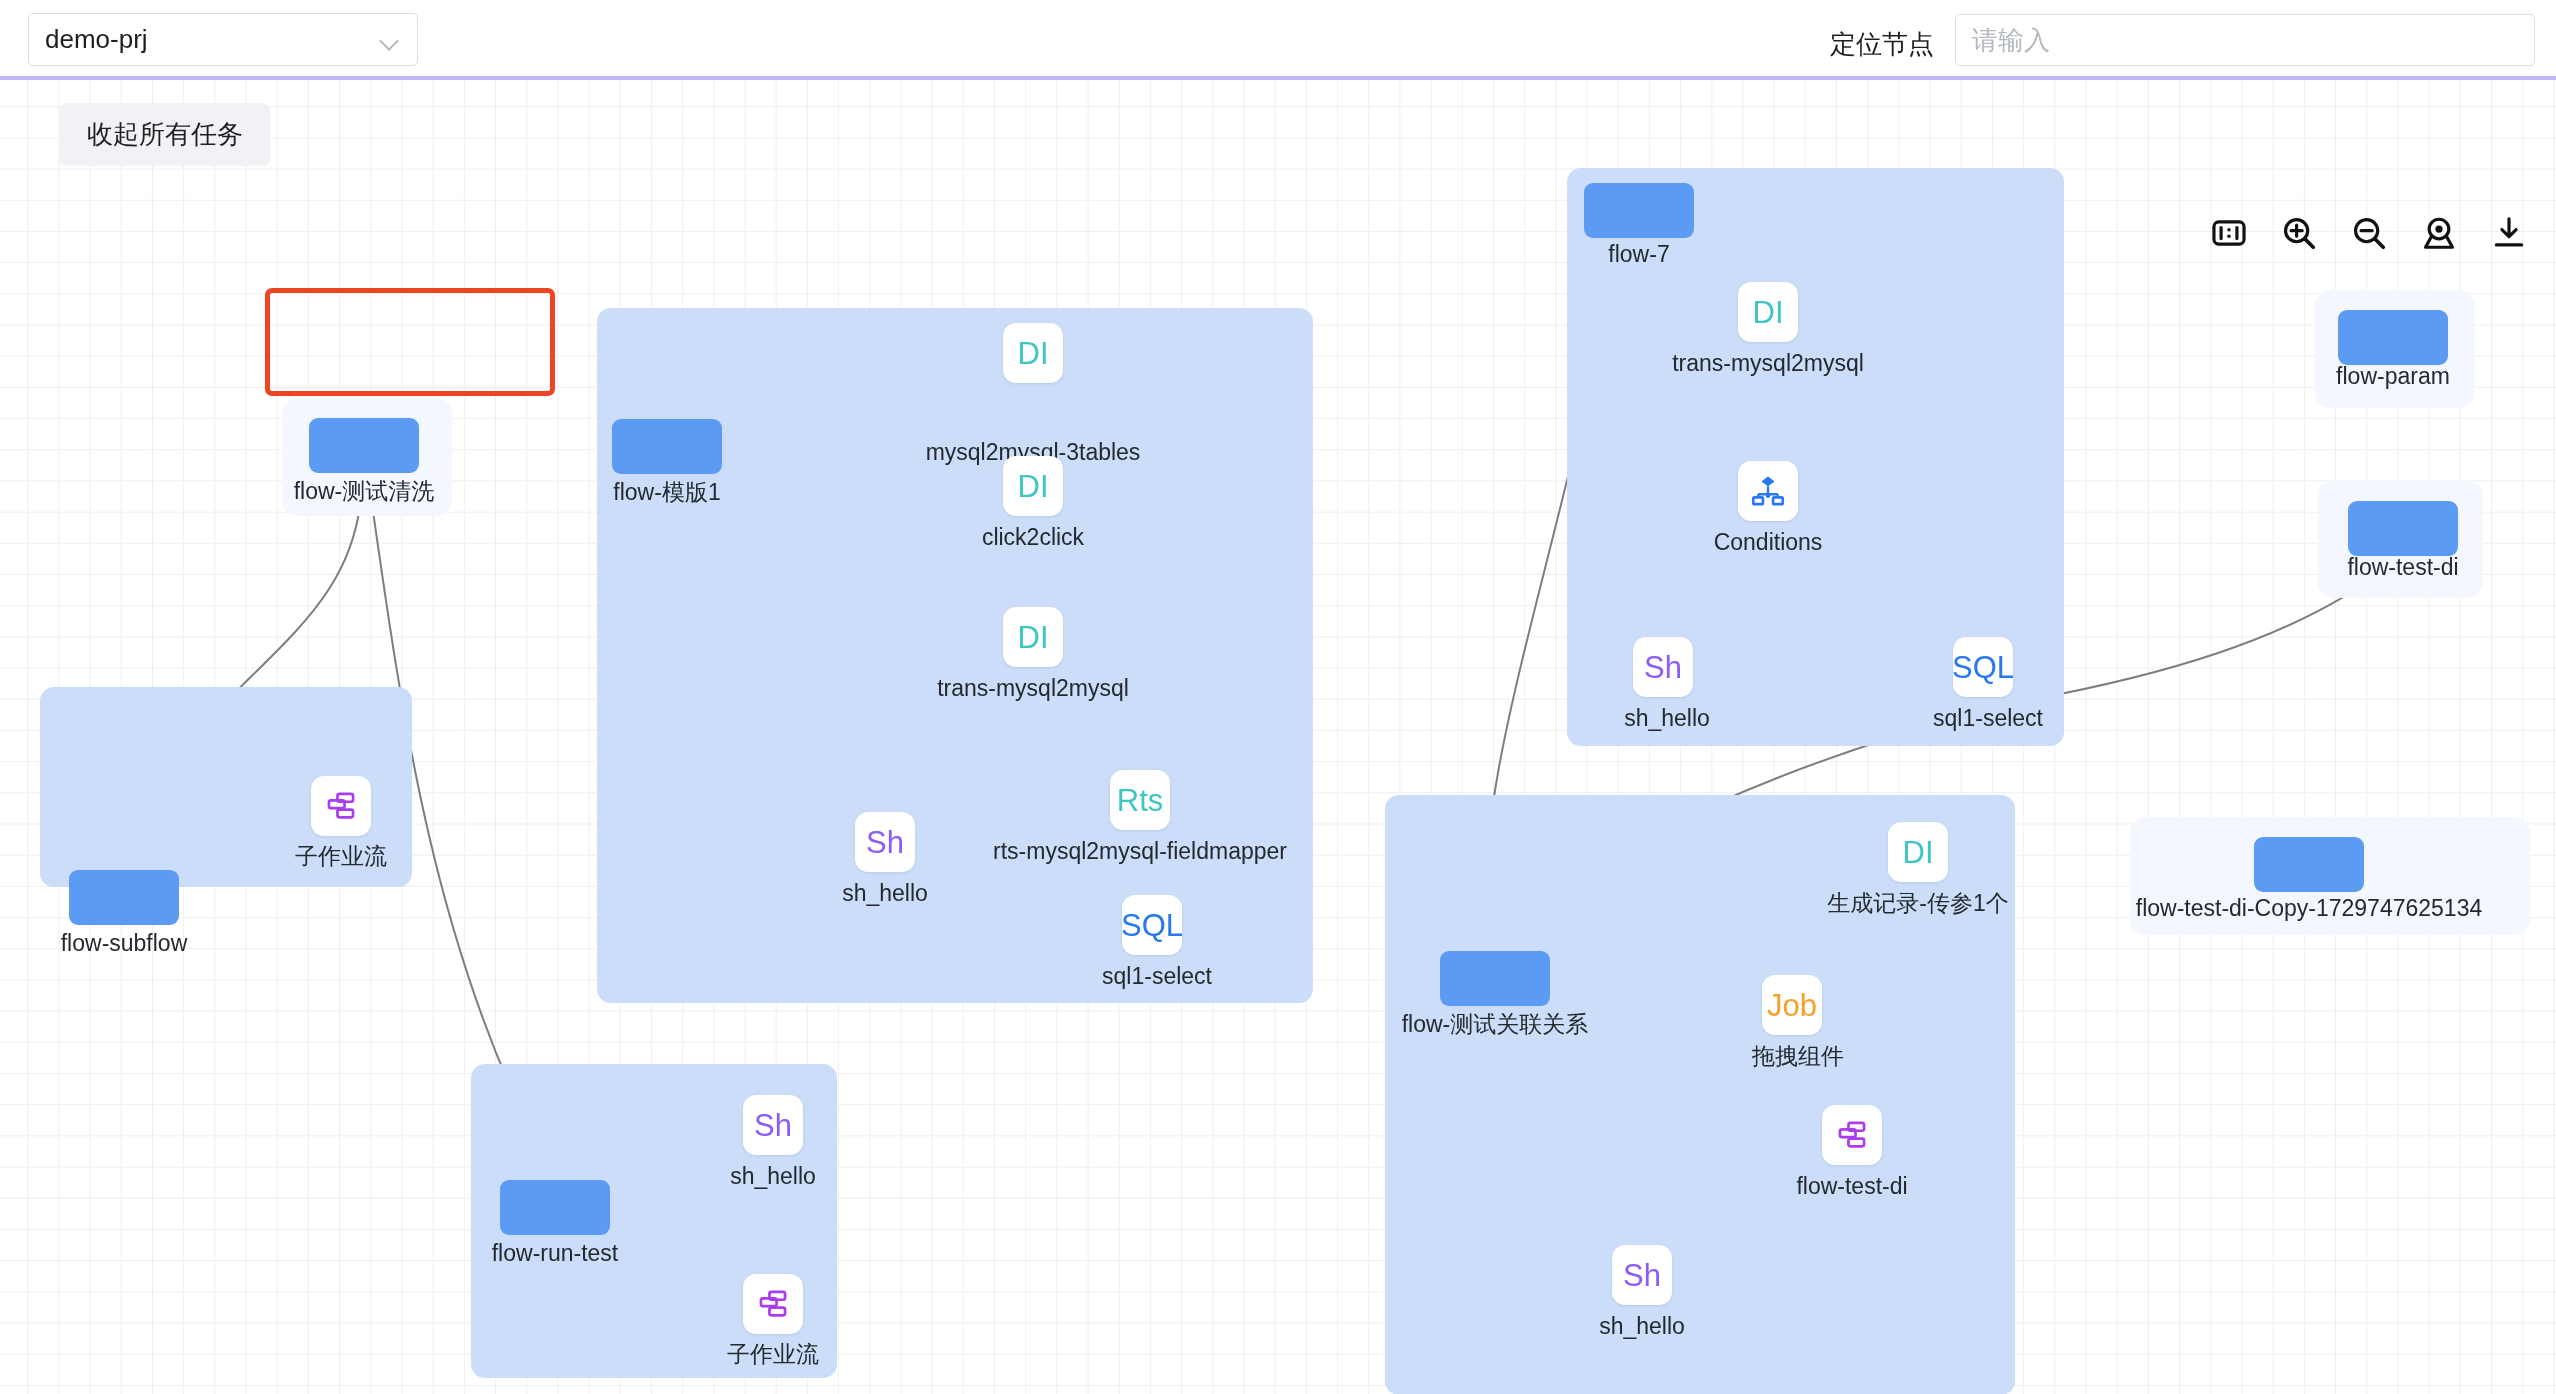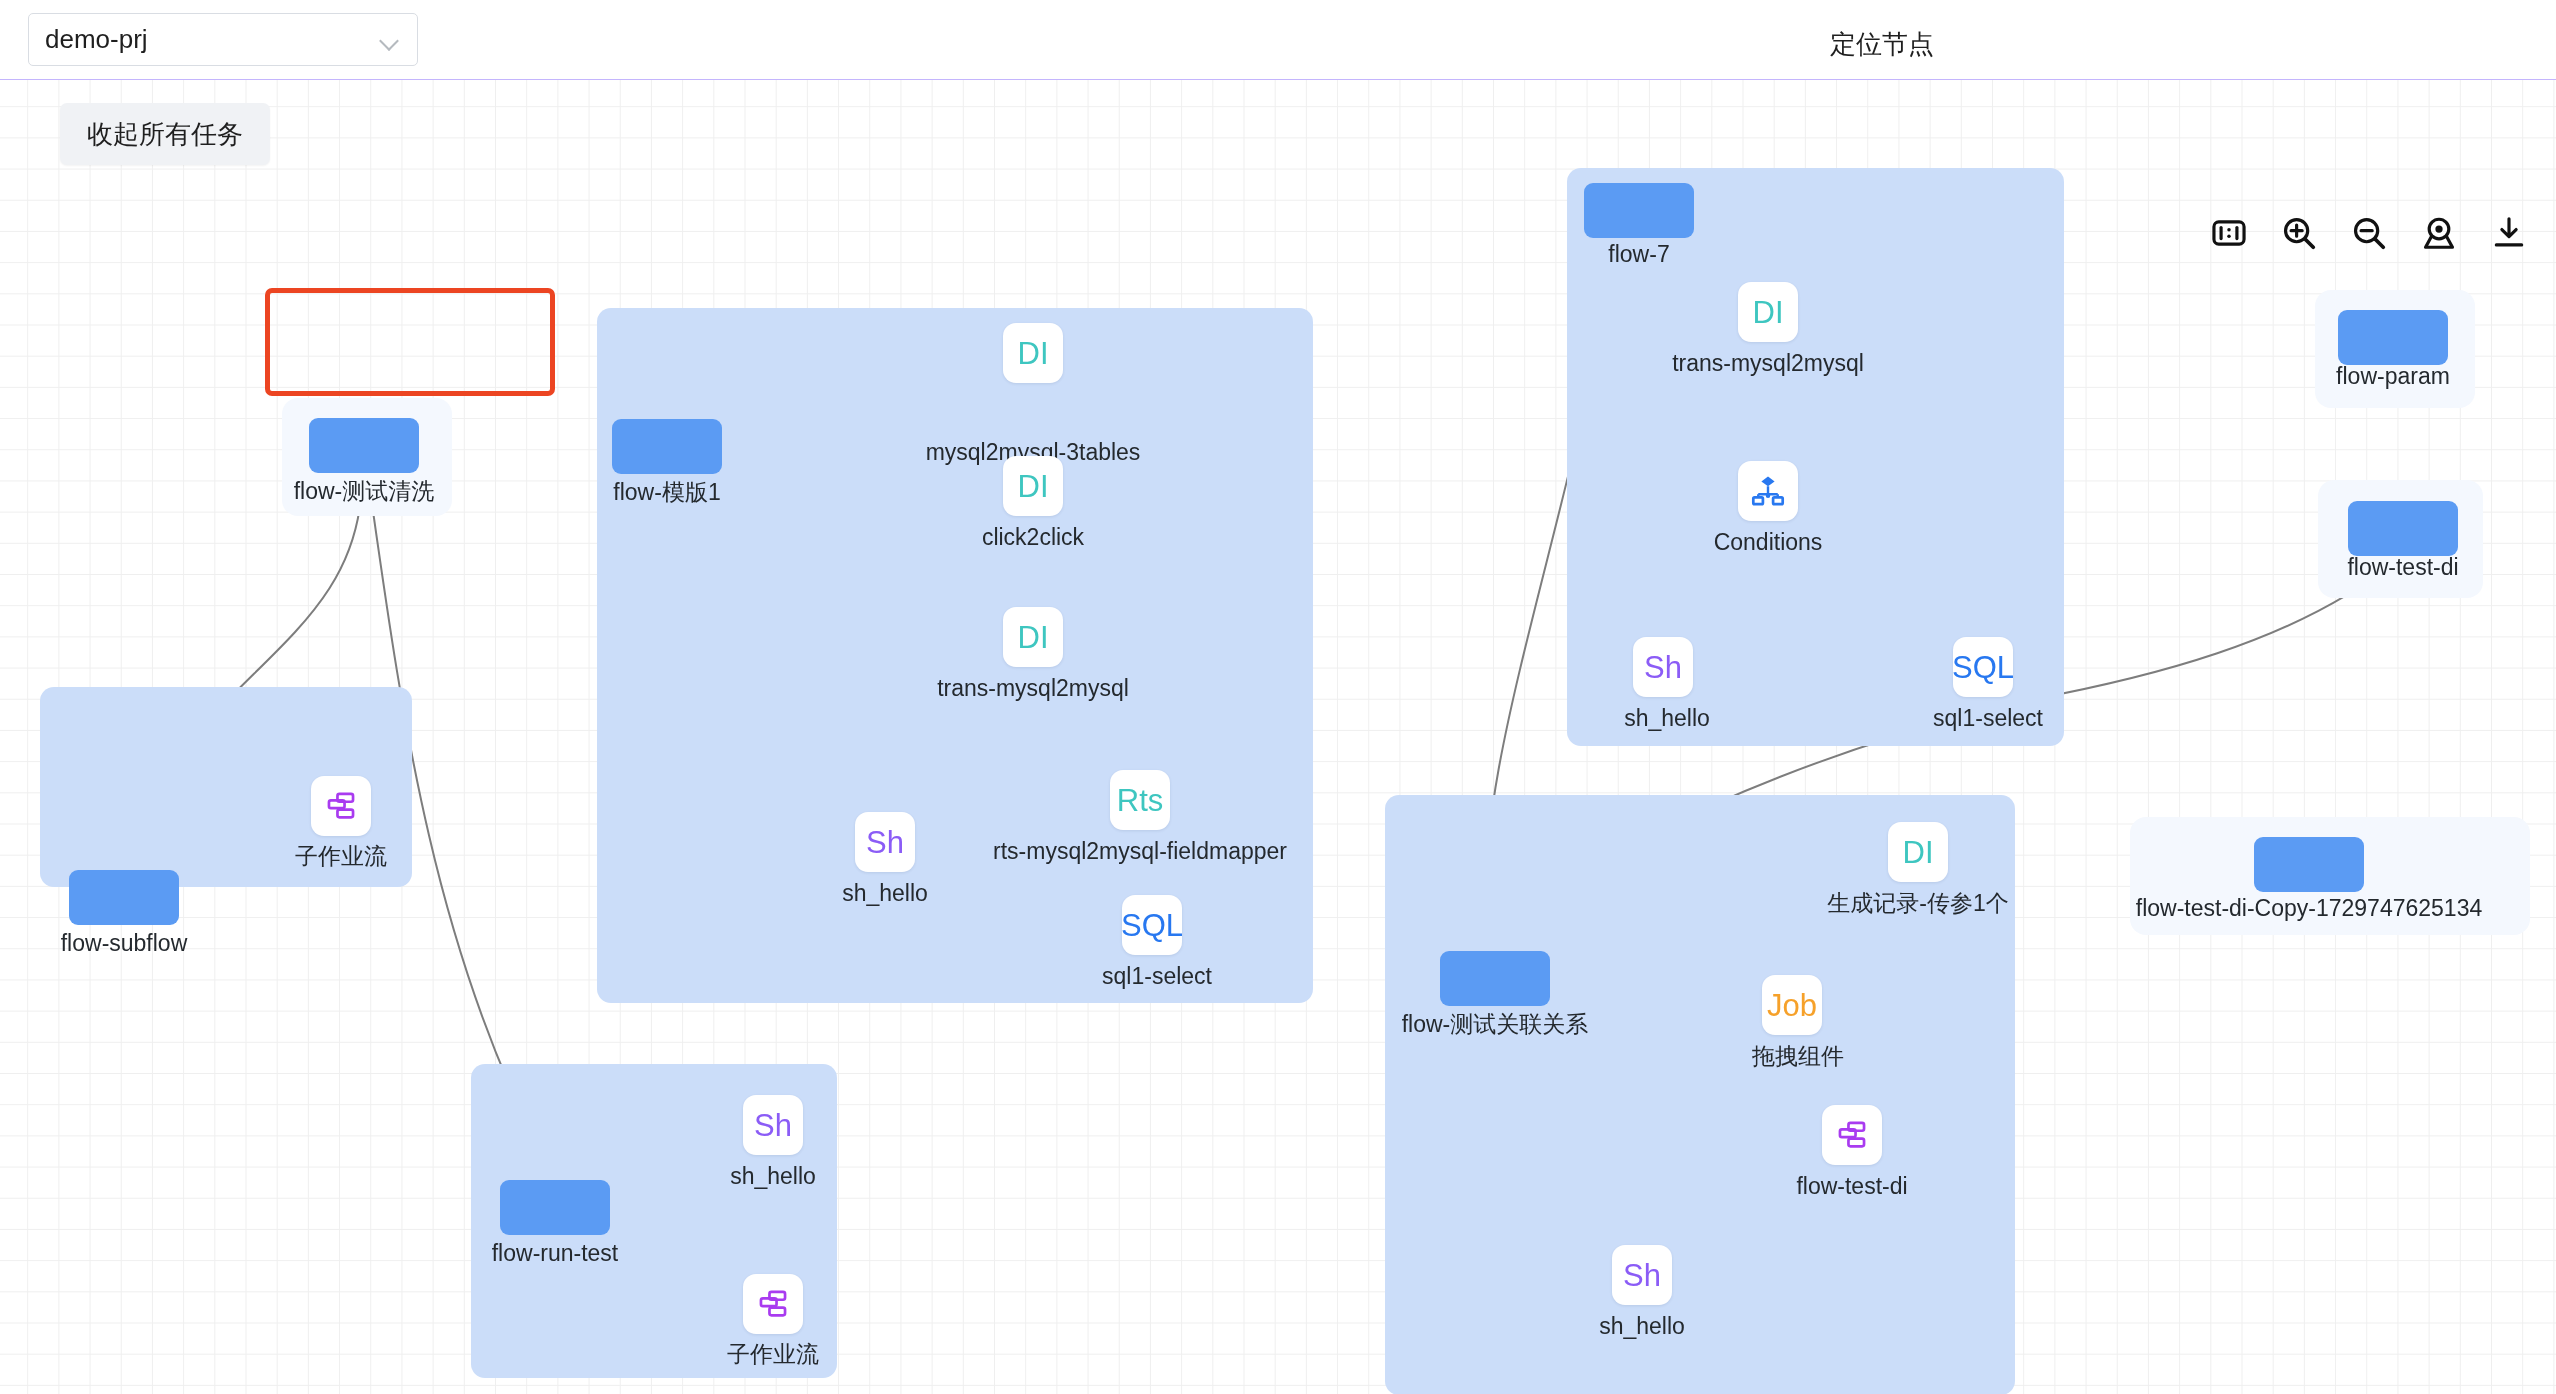--- a/index.html
+++ b/index.html
@@ -2,21 +2,21 @@
 <html><head>
 <meta charset="utf-8">
 <style>
   * { box-sizing: border-box; margin:0; padding:0; }
   html,body { width:2556px; height:1394px; overflow:hidden; background:#fff;
               font-family:"Liberation Sans","DejaVu Sans",sans-serif; }
 
   
   #header{
     position:absolute; left:0; top:0; width:2556px; height:80px;
-    background:#ffffff; border-bottom:1px solid #c4b5fd;
+    background:#ffffff; border-bottom:4px solid #c4b5fd;
     display:flex; align-items:center; z-index:40;
   }
   .sel{
     position:absolute; height:53px; background:#fff;
     border:1px solid #d9dde3; border-radius:5px;
     display:flex; align-items:center; padding:0 16px;
     font-size:26px; color:#1f1f1f;
   }
   .sel .val{ flex:1; white-space:nowrap; overflow:hidden; }
   .caret{ width:22px; height:22px; flex:none; position:relative; opacity:.55; }
@@ -109,20 +109,21 @@
 <div id="header">
 
   <div class="sel" id="sel-project">
     <span class="val">demo-prj</span>
     <span class="caret"></span>
   </div>
 
 
   <span id="locate-label">定位节点</span>
 
+  <input id="locate-input" type="text" placeholder="请输入" style="">
 </div>
 
 <div id="canvas">
 
   <svg id="edges" viewBox="0 0 2556 1314">
     <defs>
       <marker id="ah" markerWidth="10" markerHeight="10" refX="5" refY="5" orient="auto" markerUnits="strokeWidth">
         <path d="M1,1 L9,5 L1,9 L3,5 z" fill="#7d7d7d"></path>
       </marker>
     </defs>

